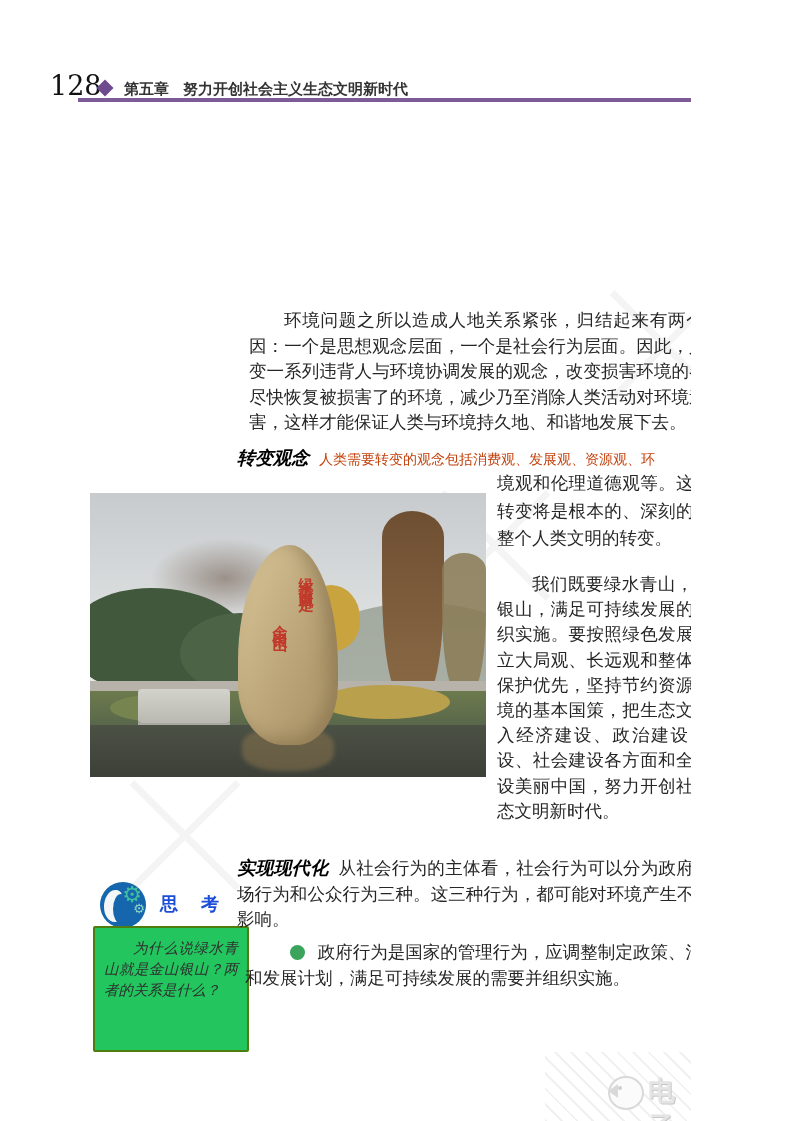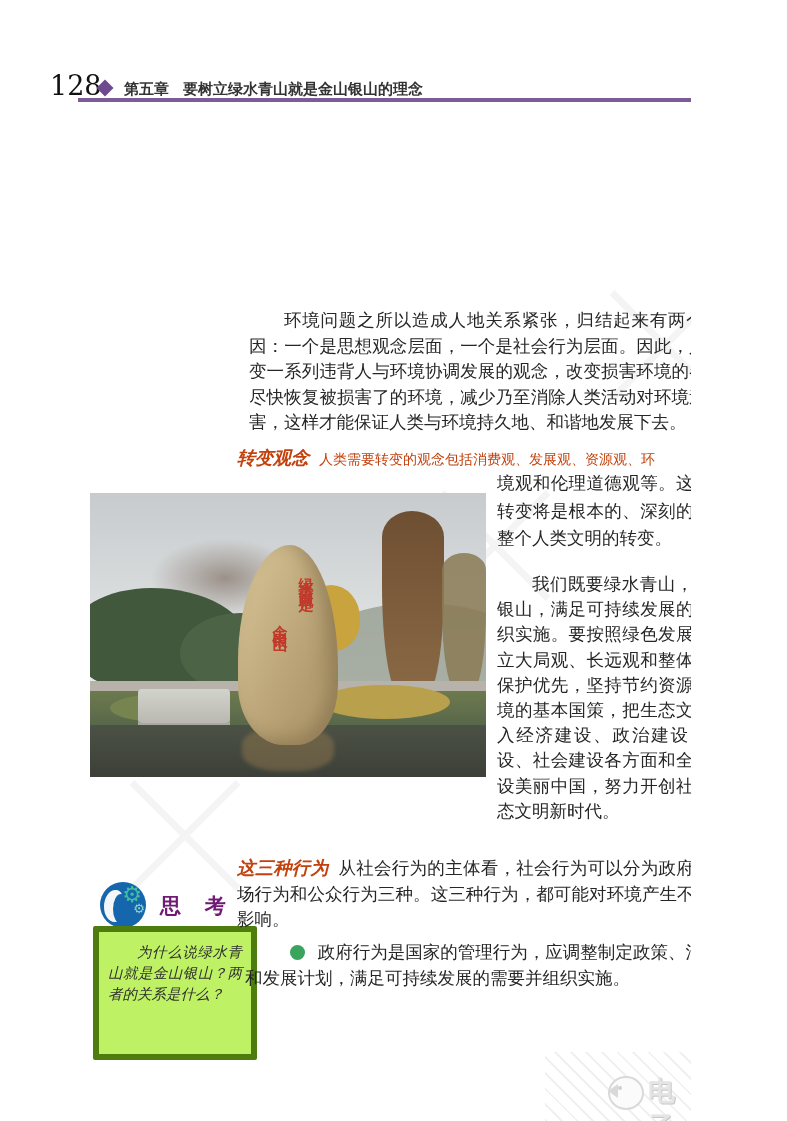--- a/index.html
+++ b/index.html
@@ -13,21 +13,21 @@
   .chapter-line{position:absolute;left:124px;top:80px;font-family:"Liberation Sans","DejaVu Sans",sans-serif;
     font-weight:bold;font-size:15px;color:#333;}
   .chapter-line .gap{display:inline-block;width:14px;}
   .header-rule{position:absolute;left:78px;top:98px;width:702px;height:4px;background:#7d5b96;}
   
   .para{position:absolute;font-size:17.5px;line-height:25.6px;text-align:justify;color:#262626;}
   .indent2{text-indent:2em;}
   .sec-title{position:absolute;font-family:"Liberation Sans","DejaVu Sans",sans-serif;
     font-weight:bold;font-size:19px;color:#c23c9c;}
   .green-head{font-family:"Liberation Sans","DejaVu Sans",sans-serif;font-weight:bold;font-style:italic;
-    font-size:18px;color:#c2410c;padding-right:10px;}
+    font-size:18px;color:#000000;padding-right:10px;}
   
   .photo{position:absolute;left:90px;top:493px;width:396px;height:284px;overflow:hidden;background:linear-gradient(#c7cbce,#e7e9e8 65%);}
   .photo *{position:absolute;}
   .ph-mountain{left:230px;top:110px;width:200px;height:80px;background:#8b9486;border-radius:50% 50% 0 0;opacity:.7;}
   .ph-treeL1{left:-20px;top:95px;width:180px;height:105px;background:#41583d;border-radius:45% 55% 40% 45%;}
   .ph-treeL2{left:90px;top:120px;width:120px;height:80px;background:#4c6345;border-radius:50%;}
   .ph-bare{left:60px;top:45px;width:150px;height:80px;background:radial-gradient(ellipse at center,#9b9189 0%,rgba(155,145,137,0) 70%);}
   .ph-yellow{left:212px;top:92px;width:58px;height:66px;background:#c9a43e;border-radius:50% 50% 45% 45%;}
   .ph-conifer{left:292px;top:18px;width:62px;height:185px;background:linear-gradient(#6f4f32,#8a6a45);
     border-radius:48% 52% 30% 30%/14% 14% 60% 60%;}
@@ -51,23 +51,23 @@
   .fig-label{position:absolute;left:90px;top:816px;width:396px;text-align:center;font-size:15.5px;font-weight:600;color:#222;}
   
   .think-icon{position:absolute;left:100px;top:882px;width:46px;height:46px;border-radius:50%;
      background:#1566ac;overflow:hidden;}
   .think-icon .face{position:absolute;left:4px;top:8px;width:20px;height:32px;background:#f4f6f8;
      border-radius:60% 40% 30% 55%/55% 45% 40% 50%;}
   .think-icon .face2{position:absolute;left:13px;top:12px;width:16px;height:30px;background:#1566ac;border-radius:50%;}
   .think-icon .gear1{position:absolute;right:4px;top:2px;color:#3fbf9f;font-size:22px;line-height:22px;font-family:"DejaVu Sans",sans-serif;}
   .think-icon .gear2{position:absolute;right:1px;top:20px;color:#8fd9c8;font-size:13px;line-height:13px;font-family:"DejaVu Sans",sans-serif;}
   .think-title{position:absolute;left:160px;top:892px;font-family:"Liberation Sans","DejaVu Sans",sans-serif;
-     font-weight:bold;font-size:21px;color:#701a75;letter-spacing:9px;}
-  .think-box{position:absolute;left:93px;top:926px;width:134px;height:102px;background:#bef264;
-     border:6px solid #4d7c0f;border-radius:2px;padding:10px 9px;box-sizing:content-box;}
+     font-weight:bold;font-size:18px;color:#1d4ed8;letter-spacing:9px;}
+  .think-box{position:absolute;left:93px;top:926px;width:134px;height:102px;background:#22c55e;
+     border:2px solid #4d7c0f;border-radius:2px;padding:10px 9px;box-sizing:content-box;}
   .think-box p{margin:0;font-size:14.5px;line-height:21px;font-style:italic;color:#2e2e2e;text-indent:2em;text-align:justify;}
   
   .bullet{text-indent:2.55em;}
   .dot{display:inline-block;width:15px;height:15px;border-radius:50%;background:#3aa35c;margin-right:13px;vertical-align:-2px;}
   
   .wm-x{position:absolute;width:150px;height:150px;opacity:.05;pointer-events:none;}
   .wm-x::before,.wm-x::after{content:"";position:absolute;left:0;top:72px;width:150px;height:7px;background:#444;}
   .wm-x::before{transform:rotate(45deg);} .wm-x::after{transform:rotate(-45deg);}
   
   .stripes{position:absolute;left:545px;top:1052px;width:242px;height:69px;
@@ -79,21 +79,21 @@
   .whale::after{content:"";position:absolute;left:8px;top:8px;width:4px;height:4px;border-radius:50%;background:#cfcfcf;}
 </style>
 </head>
 <body>
 
 <div class="page">
 
   <div class="page-number">128</div>
   <div class="hdr-diamond"></div>
   <div class="chapter-line">
-    <span>第五章</span><span class="gap"></span><span>要树立绿水青山就是金山银山的理念</span>
+    <span>第五章</span><span class="gap"></span><span>努力开创社会主义生态文明新时代</span>
   </div>
   <div class="header-rule"></div>
 
   <div class="wm-x" style="left:590px;top:270px;"></div>
   <div class="wm-x" style="left:420px;top:470px;"></div>
   <div class="wm-x" style="left:110px;top:760px;"></div>
 
 
   <p class="para indent2" style="left:237px;top:296px;width:528px;margin:12px;">环境问题之所以造成人地关系紧张，归结起来有两个层面的原因：一个是思想观念层面，一个是社会行为层面。因此，人类必须改变一系列违背人与环境协调发展的观念，改变损害环境的各种行为。尽快恢复被损害了的环境，减少乃至消除人类活动对环境造成新的损害，这样才能保证人类与环境持久地、和谐地发展下去。</p>
 
@@ -129,21 +129,21 @@
     <div class="face2"></div>
     <div class="gear1">⚙</div>
     <div class="gear2">⚙</div>
   </div>
   <div class="think-title">思 考</div>
   <div class="think-box">
     <p>为什么说绿水青山就是金山银山？两者的关系是什么？</p>
   </div>
 
   <p class="para" style="left:237px;top:856px;width:528px;margin:0;">
-    <span class="green-head">这三种行为</span><span>从社会行为的主体看，社会行为可以分为政府行为、市场行为和公众行为三种。这三种行为，都可能对环境产生不同程度的影响。</span>
+    <span class="green-head">实现现代化</span><span>从社会行为的主体看，社会行为可以分为政府行为、市场行为和公众行为三种。这三种行为，都可能对环境产生不同程度的影响。</span>
   </p>
   <p class="para bullet" style="left:237px;top:932px;width:528px;margin:8px;">
     <span class="dot"></span><span>政府行为是国家的管理行为，应调整制定政策、法律、法规和发展计划，满足可持续发展的需要并组织实施。</span>
   </p>
 
   <div class="stripes"></div>
   <div class="whale"></div>
   <div class="brand">电子课本大全</div>
 
 </div>

